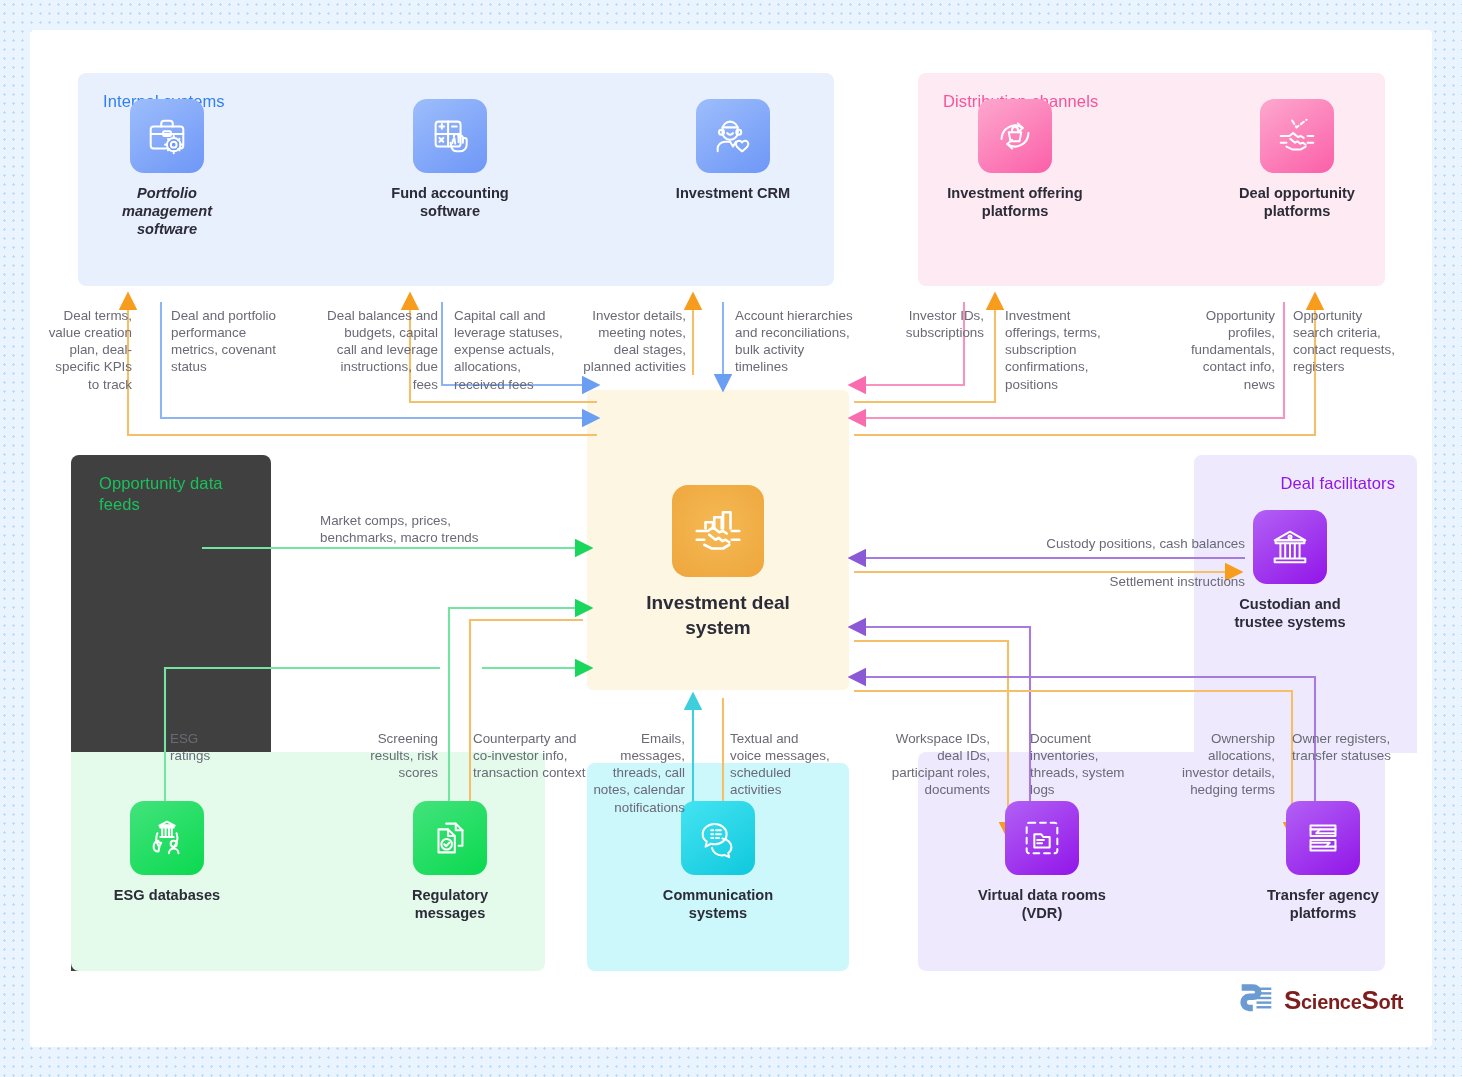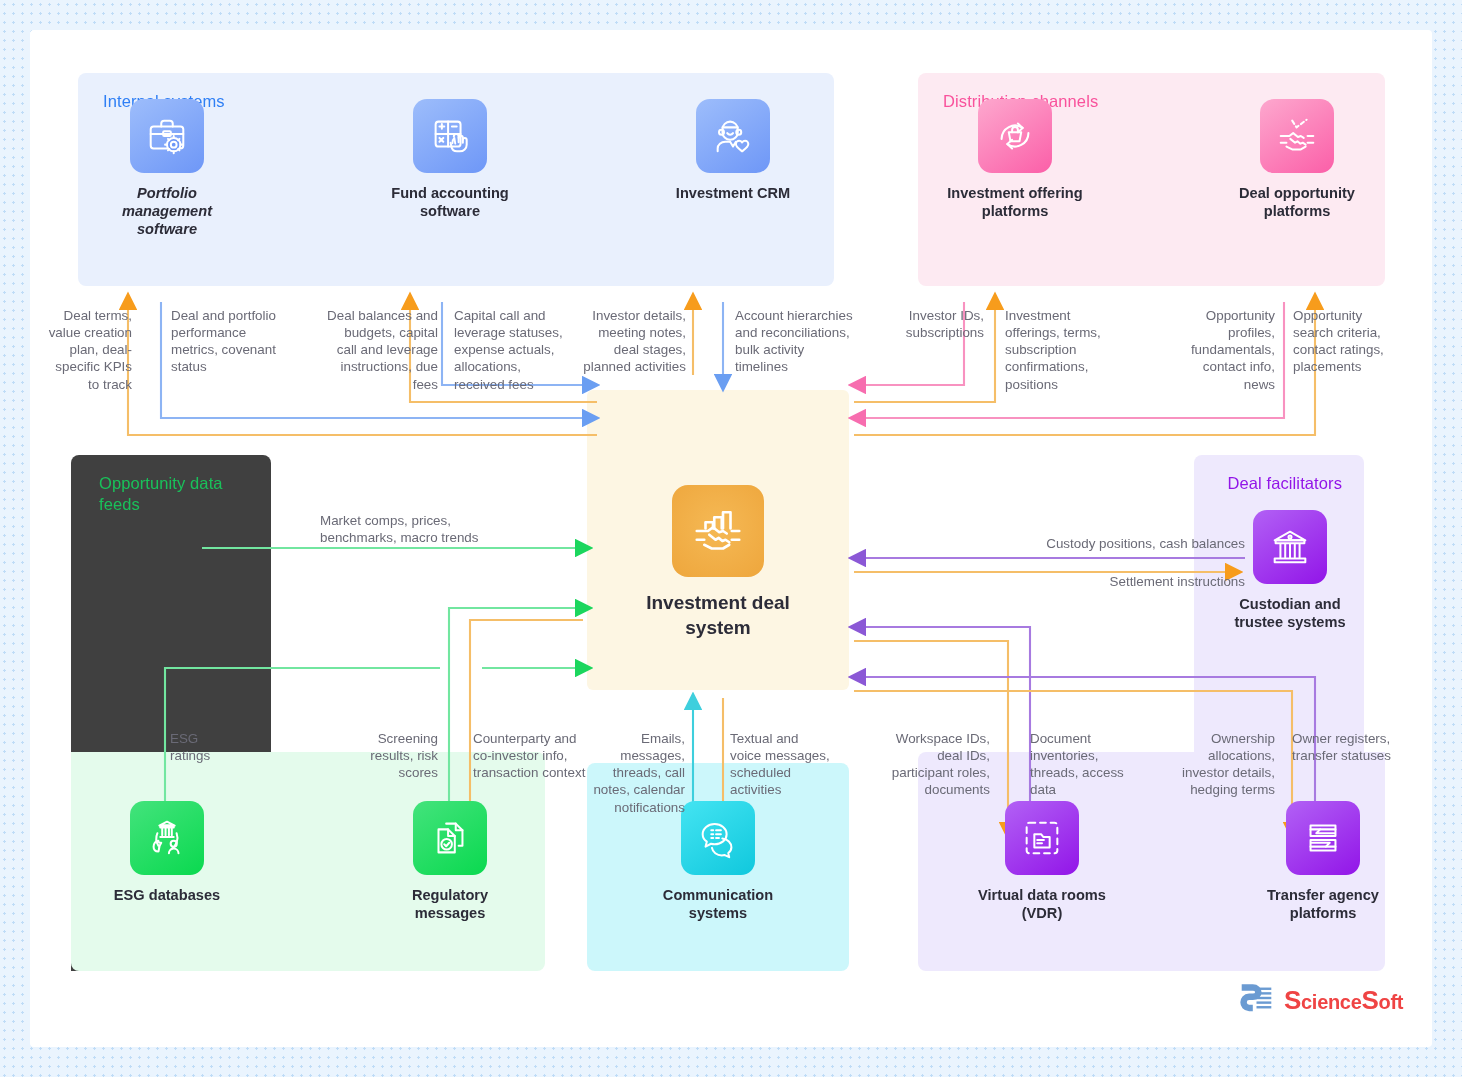--- a/index.html
+++ b/index.html
@@ -26,21 +26,21 @@
     line-height: 1.25;
     font-weight: 400;
     letter-spacing: 0.1px;
   }
   
   #panel-internal { left: 48px; top: 43px; width: 756px; height: 213px; background: #e9f0fd; border-radius: 8px; }
   #panel-dist     { left: 888px; top: 43px; width: 467px; height: 213px; background: #fdeaf2; border-radius: 8px; }
   #panel-oppL     { left: 41px; top: 425px; width: 200px; height: 516px; background: #404040; border-radius: 8px 8px 0 0; }
   #panel-oppB     { left: 41px; top: 722px; width: 474px; height: 219px; background: #e4fbec; border-radius: 0 8px 8px 8px; }
   #panel-comm     { left: 557px; top: 733px; width: 262px; height: 208px; background: #ccf7fb; border-radius: 8px; }
-  #panel-dealT    { left: 1164px; top: 425px; width: 170px; height: 298px; background: #eee9fd; border-radius: 8px 8px 0 0; }
+  #panel-dealT    { left: 1164px; top: 425px; width: 223px; height: 298px; background: #eee9fd; border-radius: 8px 8px 0 0; }
   #panel-dealB    { left: 888px; top: 722px; width: 467px; height: 219px; background: #eee9fd; border-radius: 8px 0 8px 8px; }
   #center-box     { left: 557px; top: 360px; width: 262px; height: 300px; background: #fdf6e3; border-radius: 6px; }
 
   
   .node { position: absolute; width: 150px; text-align: center; }
   .node .tile {
     width: 74px; height: 74px;
     margin: 0 auto 11px auto;
     border-radius: 14px;
     display: flex; align-items: center; justify-content: center;
@@ -80,21 +80,21 @@
     color: #6a6a76;
   }
   .flab.r { text-align: right; }
   .flab.l { text-align: left; }
   .flab.c { text-align: right; }
   svg.wires { position: absolute; left: 0; top: 0; width: 1402px; height: 1017px; overflow: visible; }
 
   
   #logo { position: absolute; left: 1208px; top: 952px; display: flex; align-items: center; gap: 9px; }
   #logo .mark { width: 37px; height: 37px; }
-  #logo .wordmark { font-size: 26px; color: #ef4444; font-weight: 700; letter-spacing: -0.3px; }
+  #logo .wordmark { font-size: 26px; color: #7f1d1d; font-weight: 700; letter-spacing: -0.3px; }
   #logo .wordmark .sm { font-size: 20px; }
 </style>
 </head>
 <body>
 
 <div id="canvas">
 
   <div class="panel" id="panel-internal">
     <div class="panel-title" style="left:25px; top:18px; color:#2f7ff5;">Internal systems</div>
   </div>
@@ -351,35 +351,35 @@
   <div class="flab r" style="left:14px; top:277px; width:88px;">Deal terms, value creation plan, deal-specific KPIs to track</div>
   <div class="flab l" style="left:141px; top:277px; width:115px;">Deal and portfolio performance metrics, covenant status</div>
   <div class="flab r" style="left:296px; top:277px; width:112px;">Deal balances and budgets, capital call and leverage instructions, due fees</div>
   <div class="flab l" style="left:424px; top:277px; width:118px;">Capital call and leverage statuses, expense actuals, allocations, received fees</div>
   <div class="flab r" style="left:551px; top:277px; width:105px;">Investor details, meeting notes, deal stages, planned activities</div>
   <div class="flab l" style="left:705px; top:277px; width:125px;">Account hierarchies and reconciliations, bulk activity timelines</div>
 
   <div class="flab r" style="left:856px; top:277px; width:98px;">Investor IDs, subscriptions</div>
   <div class="flab l" style="left:975px; top:277px; width:112px;">Investment offerings, terms, subscription confirmations, positions</div>
   <div class="flab r" style="left:1140px; top:277px; width:105px;text-align:right;">Opportunity profiles, fundamentals, contact info, news</div>
-  <div class="flab l" style="left:1263px; top:277px; width:112px;">Opportunity search criteria, contact ratings, placements</div>
+  <div class="flab l" style="left:1263px; top:277px; width:112px;">Opportunity search criteria, contact requests, registers</div>
 
   <div class="flab l" style="left:290px; top:482px; width:190px;">Market comps, prices, benchmarks, macro trends</div>
   <div class="flab l" style="left:140px; top:700px; width:70px;">ESG ratings</div>
   <div class="flab r" style="left:318px; top:700px; width:90px;">Screening results, risk scores</div>
   <div class="flab l" style="left:443px; top:700px; width:115px;">Counterparty and co-investor info, transaction context</div>
 
   <div class="flab r" style="left:560px; top:700px; width:95px;">Emails, messages, threads, call notes, calendar notifications</div>
   <div class="flab l" style="left:700px; top:700px; width:100px;">Textual and voice messages, scheduled activities</div>
 
   <div class="flab c" style="left:885px; top:505px; width:330px;">Custody positions, cash balances</div>
   <div class="flab c" style="left:885px; top:543px; width:330px;">Settlement instructions</div>
 
   <div class="flab r" style="left:855px; top:700px; width:105px;">Workspace IDs, deal IDs, participant roles, documents</div>
-  <div class="flab l" style="left:1000px; top:700px; width:100px;">Document inventories, threads, access data</div>
+  <div class="flab l" style="left:1000px; top:700px; width:100px;">Document inventories, threads, system logs</div>
   <div class="flab r" style="left:1140px; top:700px; width:105px;">Ownership allocations, investor details, hedging terms</div>
   <div class="flab l" style="left:1262px; top:700px; width:115px;">Owner registers, transfer statuses</div>
 
   <div id="logo">
     <svg class="mark" viewBox="0 0 40 40">
       <path d="M4 6h12c8 0 8 10 0 10h-4c-8 0-8 12 0 12h4" fill="none" stroke="#6b9bd2" stroke-width="7"></path>
       <g fill="#6b9bd2">
         <rect x="20" y="6" width="16" height="2.6"></rect>
           <rect x="20" y="11" width="16" height="2.6"></rect>
         <rect x="20" y="16" width="16" height="2.6"></rect>

